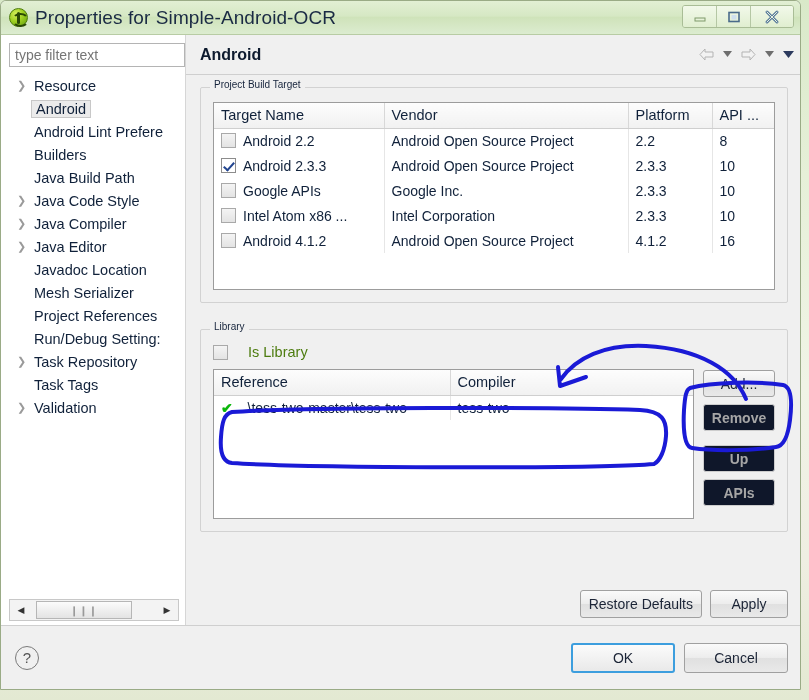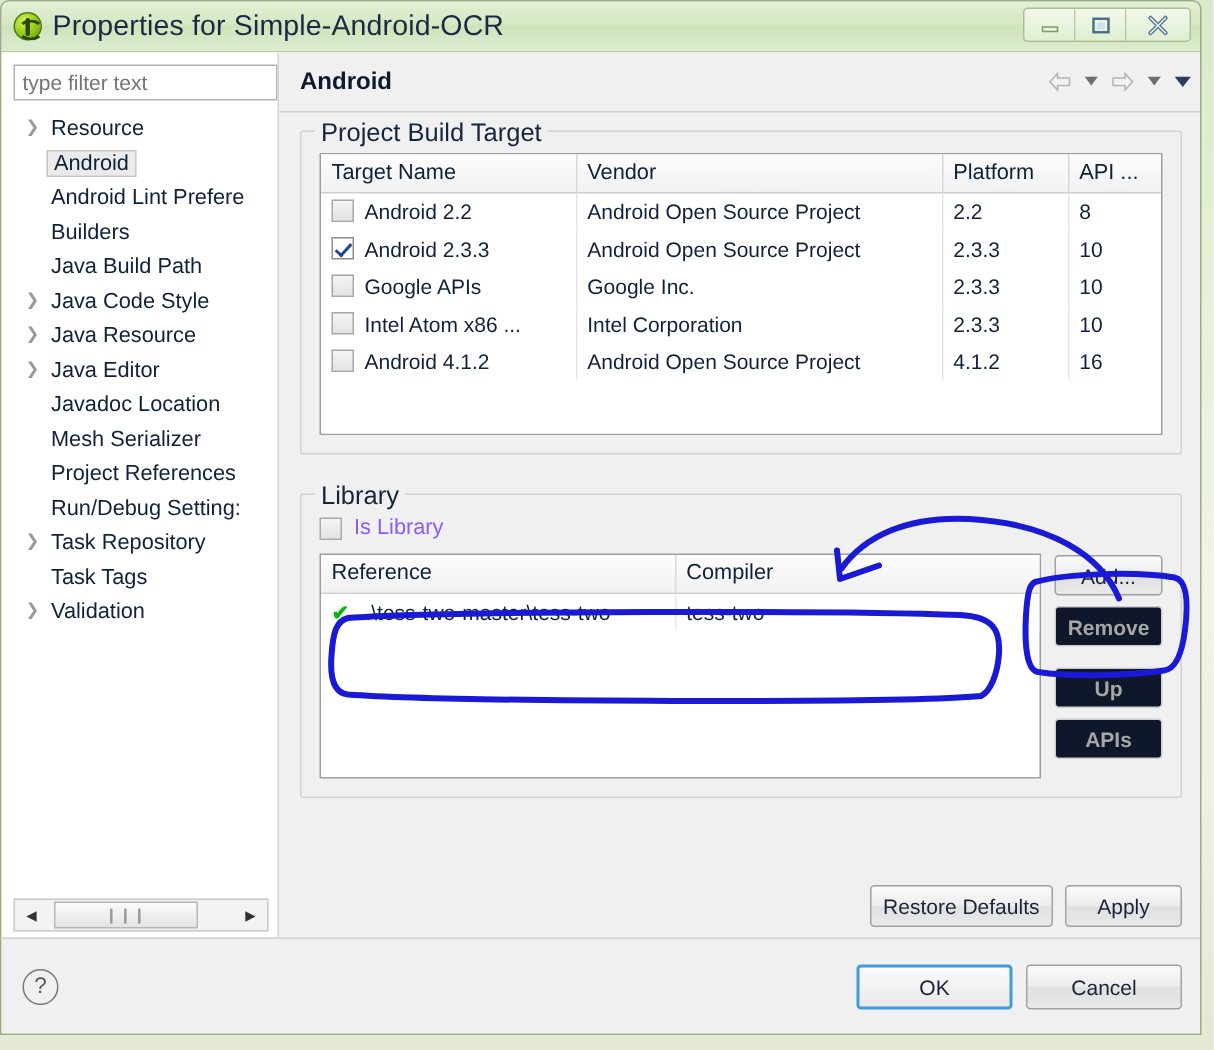--- a/index.html
+++ b/index.html
@@ -198,21 +198,21 @@
     border: 1px solid #d2d2d2;
     border-radius: 2px;
     position: relative;
     padding: 14px 12px 12px 12px;
   }
   .group > .legend {
     position: absolute;
     top: -9px; left: 9px;
     background: #f0f0f0;
     padding: 0 4px;
-    font-size: 17px;
+    font-size: 10px;
     color: #16243c;
   }
 
   
   table.grid {
     width: 100%;
     border-collapse: collapse;
     background: #fff;
     font-size: 14px;
     color: #10213a;
@@ -263,23 +263,23 @@
     border-width: 0 2px 2px 0;
     transform: rotate(42deg);
   }
   .spacer-rows { height: 36px; background: #fff; }
 
   
   #lib-group { margin-top: 26px; }
   #is-library-row {
     display: flex;
     align-items: center;
-    gap: 8px;
+    gap: 20px;
     font-size: 14.5px;
-    color: #8b5cf6;
+    color: #4d7c0f;
     margin-bottom: 9px;
   }
   #lib-flex { display: flex; gap: 9px; }
   #lib-table-wrap {
     flex: 1 1 auto;
     border: 1px solid #9c9c9c;
     background: #fff;
     height: 150px;
     overflow: hidden;
   }
@@ -407,21 +407,21 @@
           <div class="tree-item">
             <span class="chev"></span>
             <span class="tree-label">Java Build Path</span>
           </div>
           <div class="tree-item">
             <span class="chev">❯</span>
             <span class="tree-label">Java Code Style</span>
           </div>
           <div class="tree-item">
             <span class="chev">❯</span>
-            <span class="tree-label">Java Resource</span>
+            <span class="tree-label">Java Compiler</span>
           </div>
           <div class="tree-item">
             <span class="chev">❯</span>
             <span class="tree-label">Java Editor</span>
           </div>
           <div class="tree-item">
             <span class="chev"></span>
             <span class="tree-label">Javadoc Location</span>
           </div>
           <div class="tree-item">

